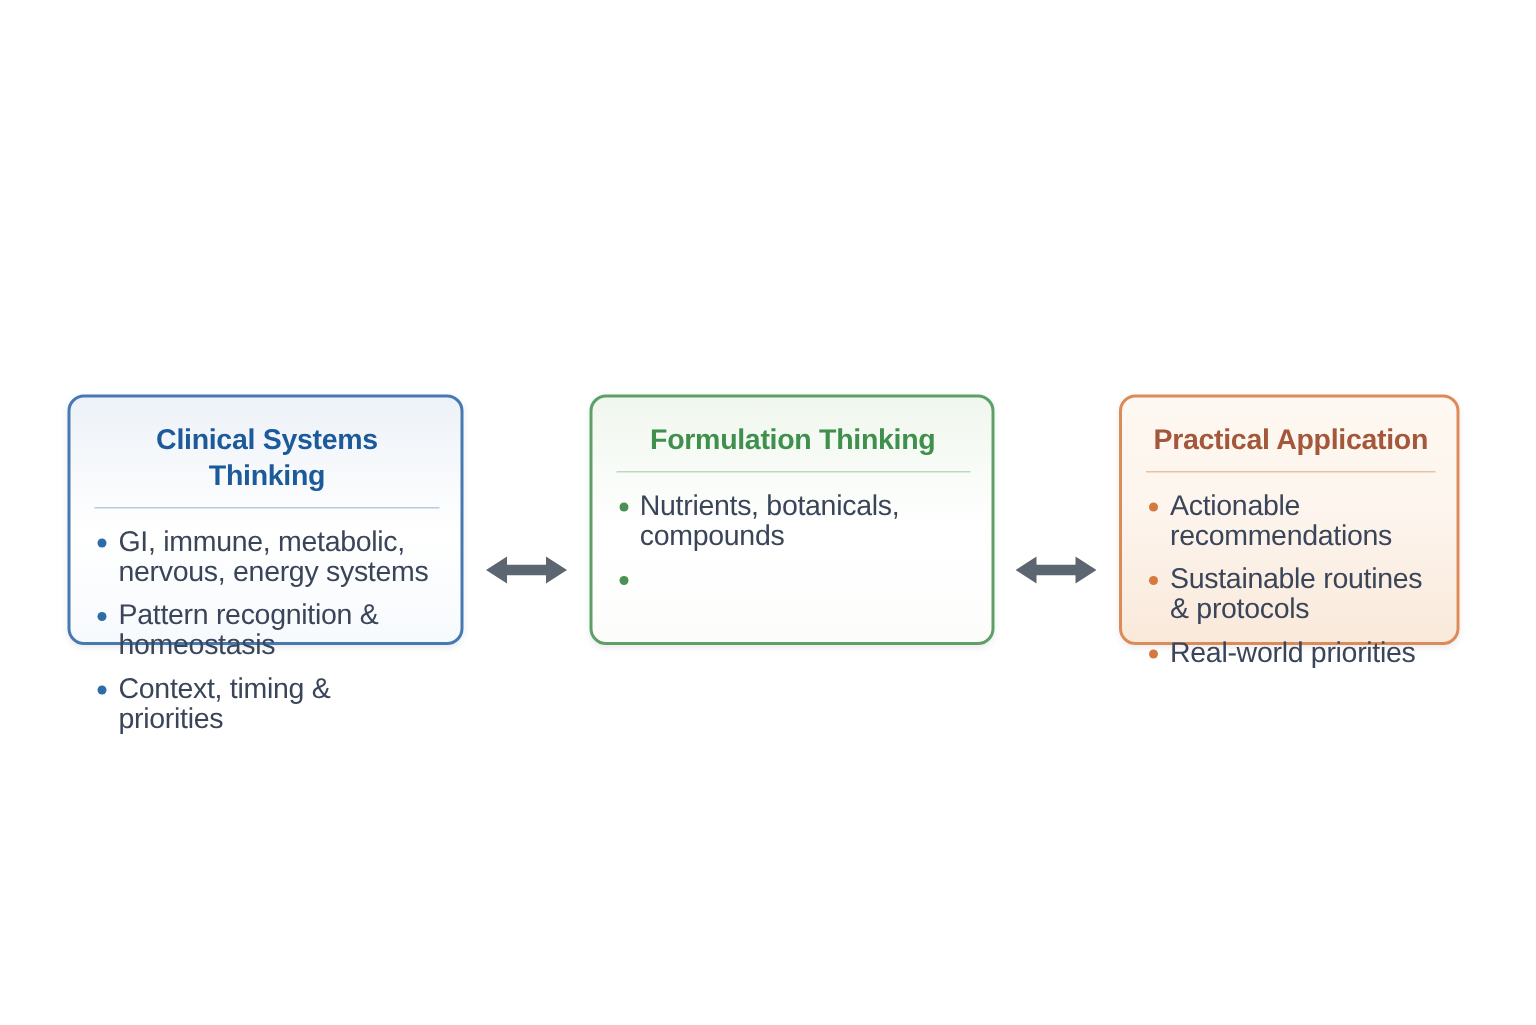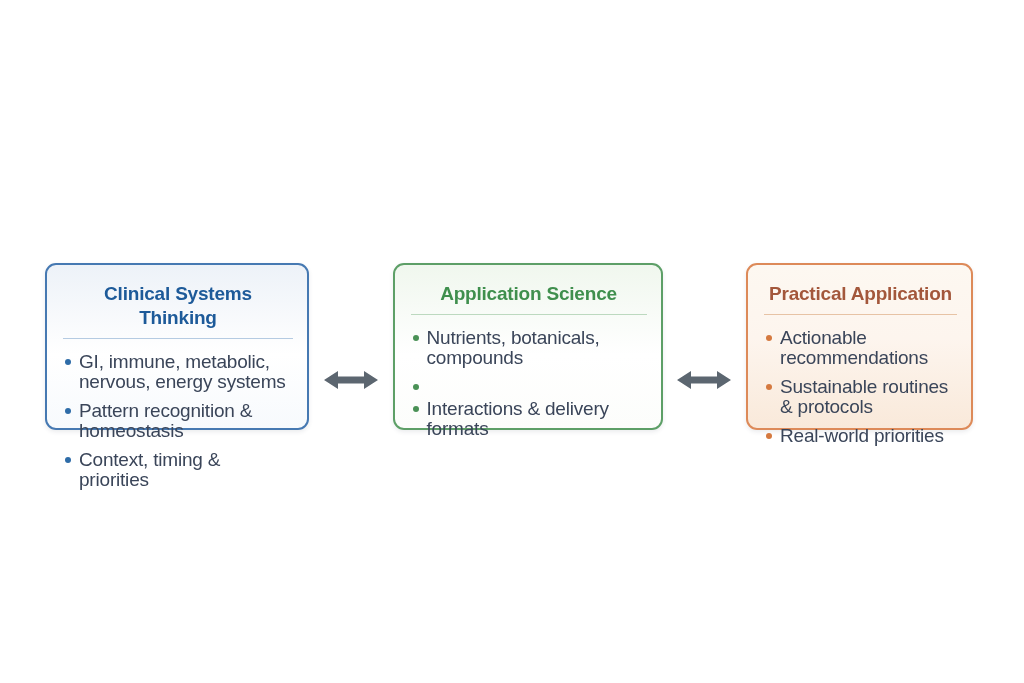--- a/index.html
+++ b/index.html
@@ -118,32 +118,28 @@
       </ul>
     </div>
 
     <div class="connector">
       <svg width="54" height="22" viewBox="0 0 54 22">
         <path class="arrow-fill" d="M0,11 L14,2 L14,7.5 L40,7.5 L40,2 L54,11 L40,20 L40,14.5 L14,14.5 L14,20 Z"></path>
       </svg>
     </div>
 
     <div class="card card-green">
-      <div class="card-title">Application Science</div>
+      <div class="card-title">Formulation Thinking</div>
       <ul class="bullet-list">
         <li class="bullet-item">
           <span class="bullet-dot"></span>
           <span>Nutrients, botanicals, compounds</span>
         </li>
         <li class="bullet-item">
           <span class="bullet-dot"></span>
-        </li>
-        <li class="bullet-item">
-          <span class="bullet-dot"></span>
-          <span>Interactions &amp; delivery formats</span>
         </li>
       </ul>
     </div>
 
     <div class="connector">
       <svg width="54" height="22" viewBox="0 0 54 22">
         <path class="arrow-fill" d="M0,11 L14,2 L14,7.5 L40,7.5 L40,2 L54,11 L40,20 L40,14.5 L14,14.5 L14,20 Z"></path>
       </svg>
     </div>
 

